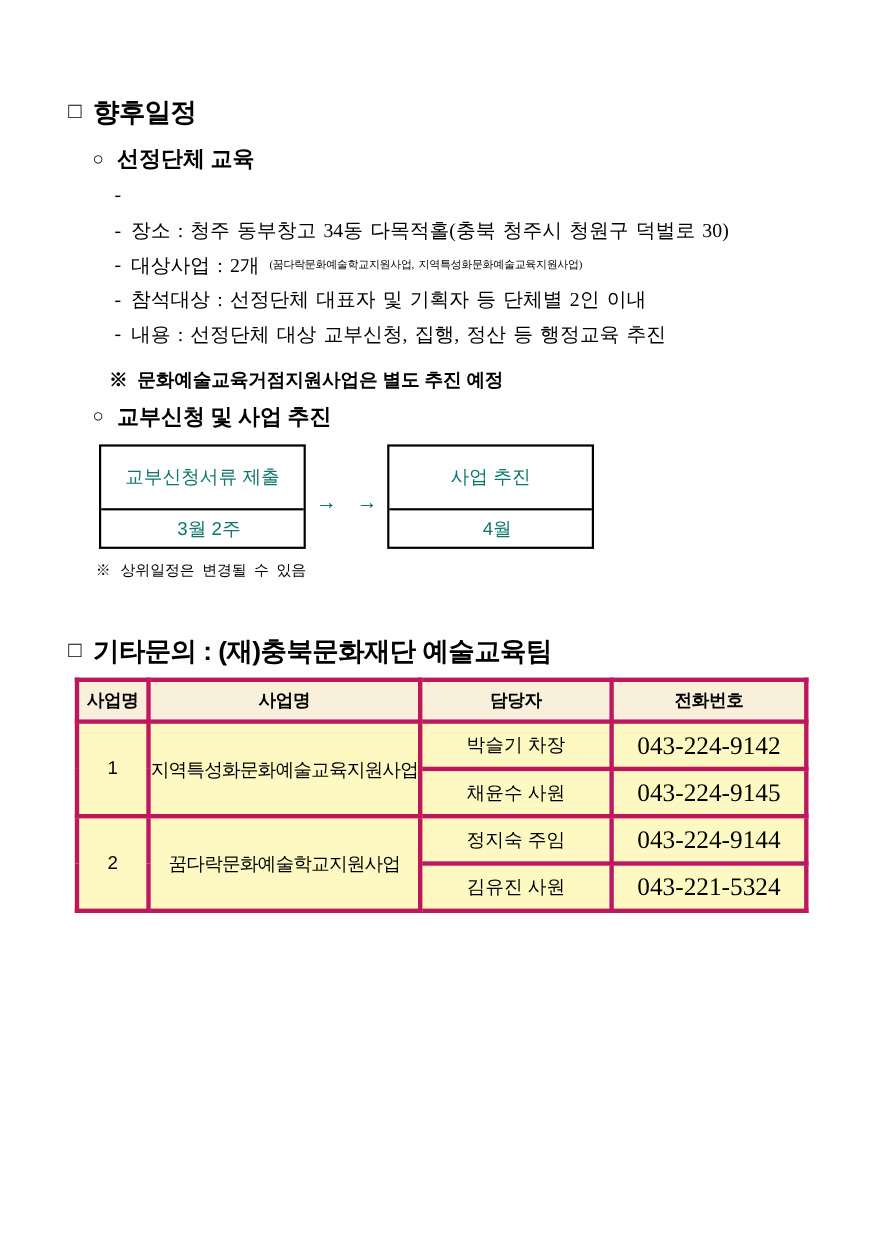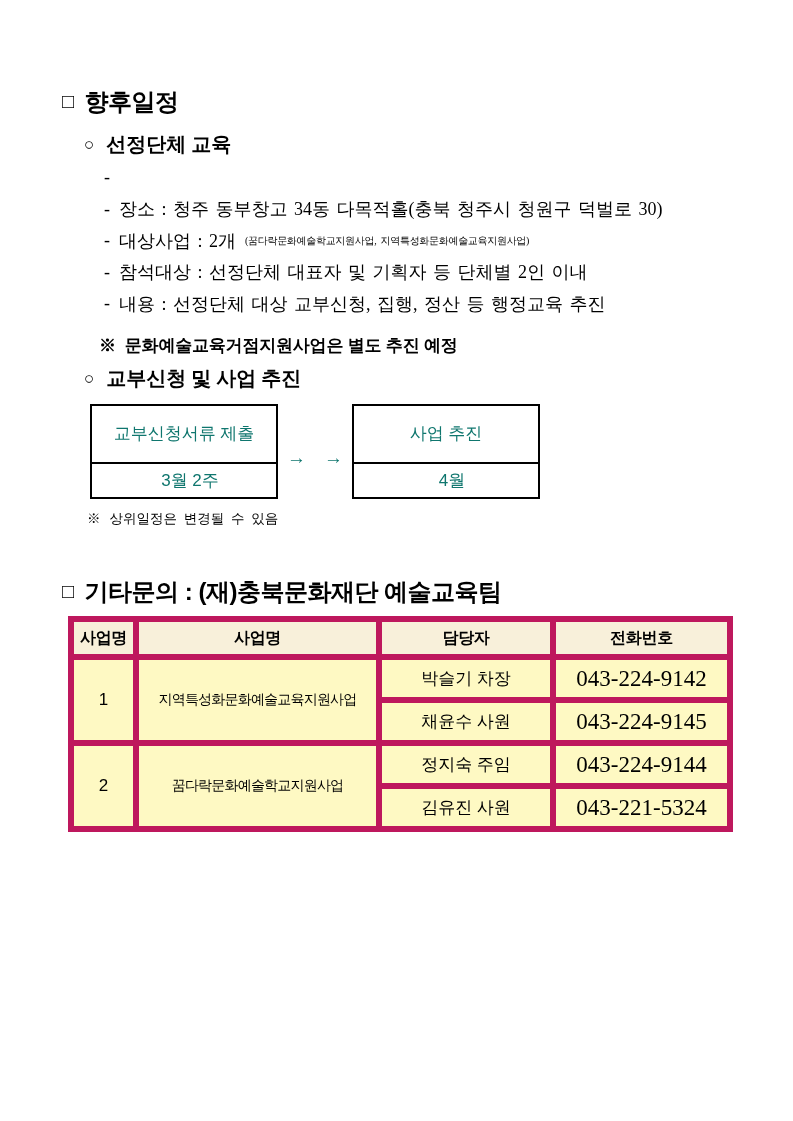--- a/index.html
+++ b/index.html
@@ -83,33 +83,33 @@
 
   
   .contact-table {
     position:absolute; left:68px; top:616px;
     border-collapse:collapse;
     font-family:"Liberation Sans", sans-serif;
     font-size:17px; color:#000;
     table-layout:fixed;
   }
   .contact-table th, .contact-table td {
-    border:6px solid #be185d; text-align:center; vertical-align:middle;
+    border:4px solid #be185d; text-align:center; vertical-align:middle;
     overflow:hidden;
   }
   .contact-table th {
     background:#F8F0DA; font-weight:700; font-size:16px;
     height:38px; letter-spacing:-0.3px;
   }
   .contact-table td { height:43px; background:#fef9c3; }
   .col-no      { width:65px; }
   .col-project { width:243px; }
   .col-person  { width:174px; }
   .col-phone   { width:177px; }
-  .cell-project { font-size:14px; letter-spacing:-0.8px; white-space:nowrap;margin-top:44px; }
+  .cell-project { font-size:17px; letter-spacing:-0.8px; white-space:nowrap;margin-top:44px; }
   .cell-phone   { font-family:Liberation Serif, serif; font-size:23px; }
 </style>
 </head>
 <body>
 
 <div class="page">
 
   <div class="h-main" id="heading-future">
     <span class="marker">□</span>
     <span>향후일정</span>

